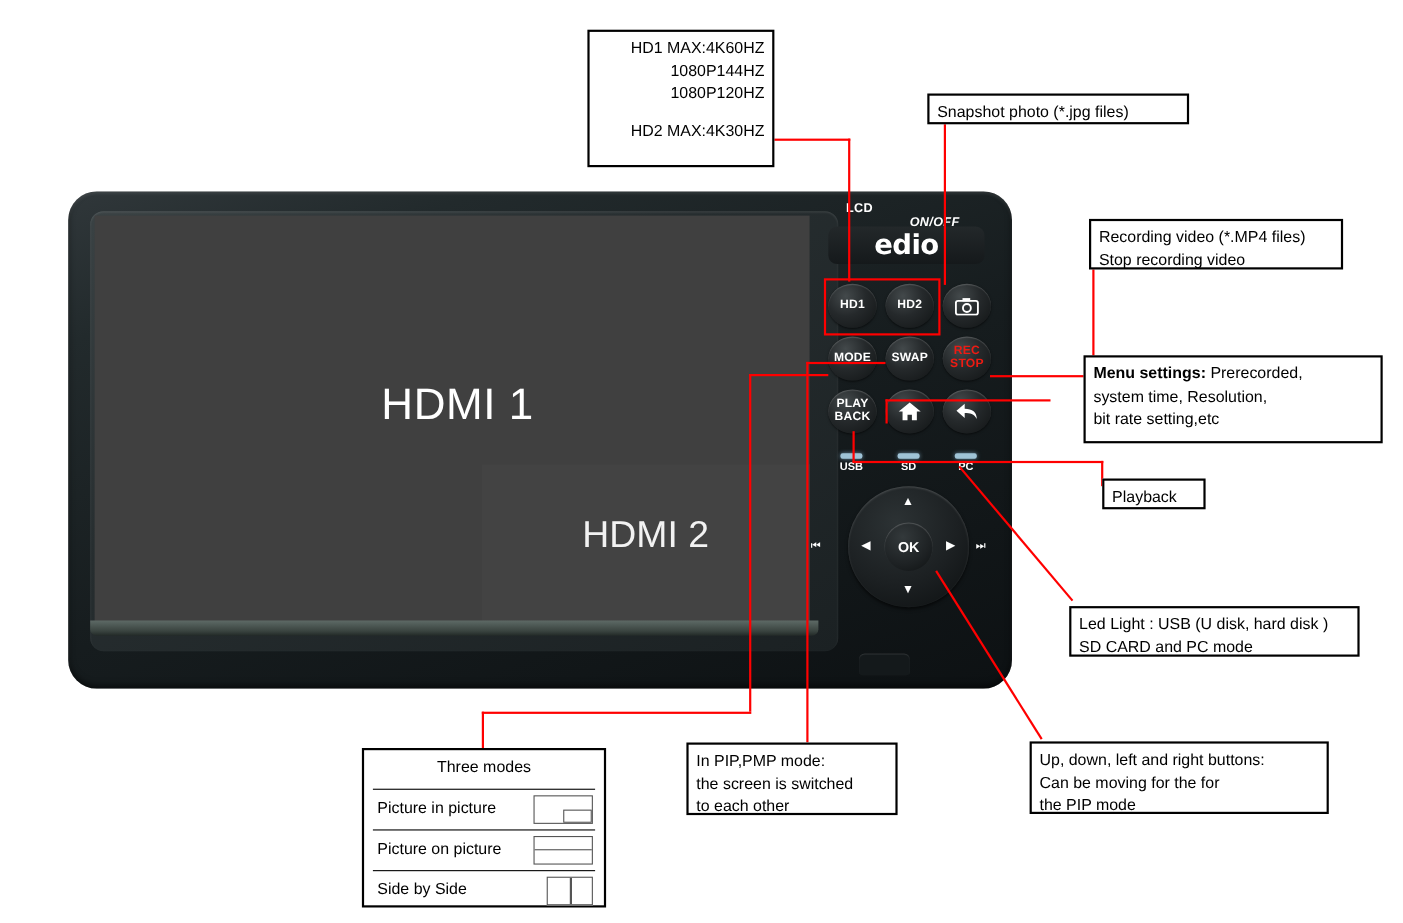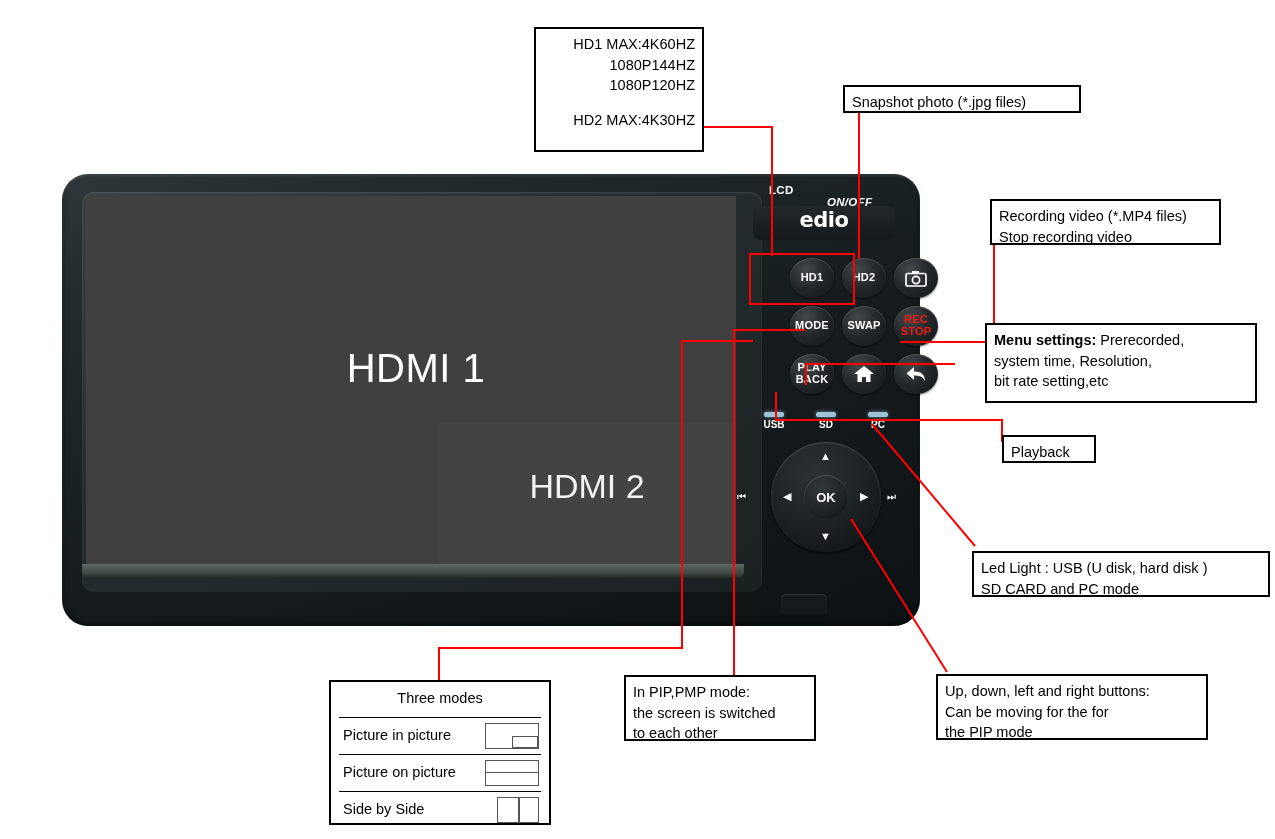--- a/index.html
+++ b/index.html
@@ -100,40 +100,39 @@
     left:18px;top:30px;
     width:142px;height:34px;
     border-radius:8px;
     background:linear-gradient(180deg,#23282a 0%,#15191b 100%);
   }
   .logo-text{
     position:absolute;
     left:0;top:2px;width:142px;
     text-align:center;
     color:#ffffff;
-    font-size:21px;
+    font-size:25px;
     font-weight:bold;
     letter-spacing:-.5px;
     font-family:"DejaVu Sans",sans-serif;
   }
 
   .btn{
     position:absolute;
     border-radius:50%;
     background:radial-gradient(circle at 36% 28%,#43494b 0%,#25292b 45%,#111415 100%);
     box-shadow:inset 0 1px 1px rgba(255,255,255,.17),
                0 1px 2px rgba(0,0,0,.6);
     color:#fff;
     display:flex;align-items:center;justify-content:center;
     text-align:center;
     font-size:11px;
     font-weight:bold;
     line-height:1.05;
     letter-spacing:.2px;
-    margin-left:37px;
   }
   .btn.sm{width:44px;height:40px;}
   .btn .rec{color:#ee1b13;font-size:11px;}
   .btn svg{display:block;}
 
   
   .led-wrap{position:absolute;}
   .led{
     width:20px;height:5px;border-radius:2px;
     background:#9fc3d6;
@@ -366,21 +365,21 @@
       <b>Menu settings:</b><span> Prerecorded,</span>
     </div>
     <div>system time, Resolution,</div>
     <div>bit rate setting,etc</div>
   </div>
 
   <div class="abox" style="left:1002px;top:435px;width:94px;height:28px;">
     <div>Playback</div>
   </div>
 
-  <div class="abox" style="left:972px;top:551px;width:298px;height:46px;">
+  <div class="abox" style="left:972px;top:551px;width:264px;height:46px;">
     <div>Led Light : USB (U disk, hard disk )</div>
     <div>SD CARD and PC mode</div>
   </div>
 
   <div class="abox" style="left:936px;top:674px;width:272px;height:66px;">
     <div>Up, down, left and right buttons:</div>
     <div>Can be moving for the for</div>
     <div>the PIP mode</div>
   </div>
 

